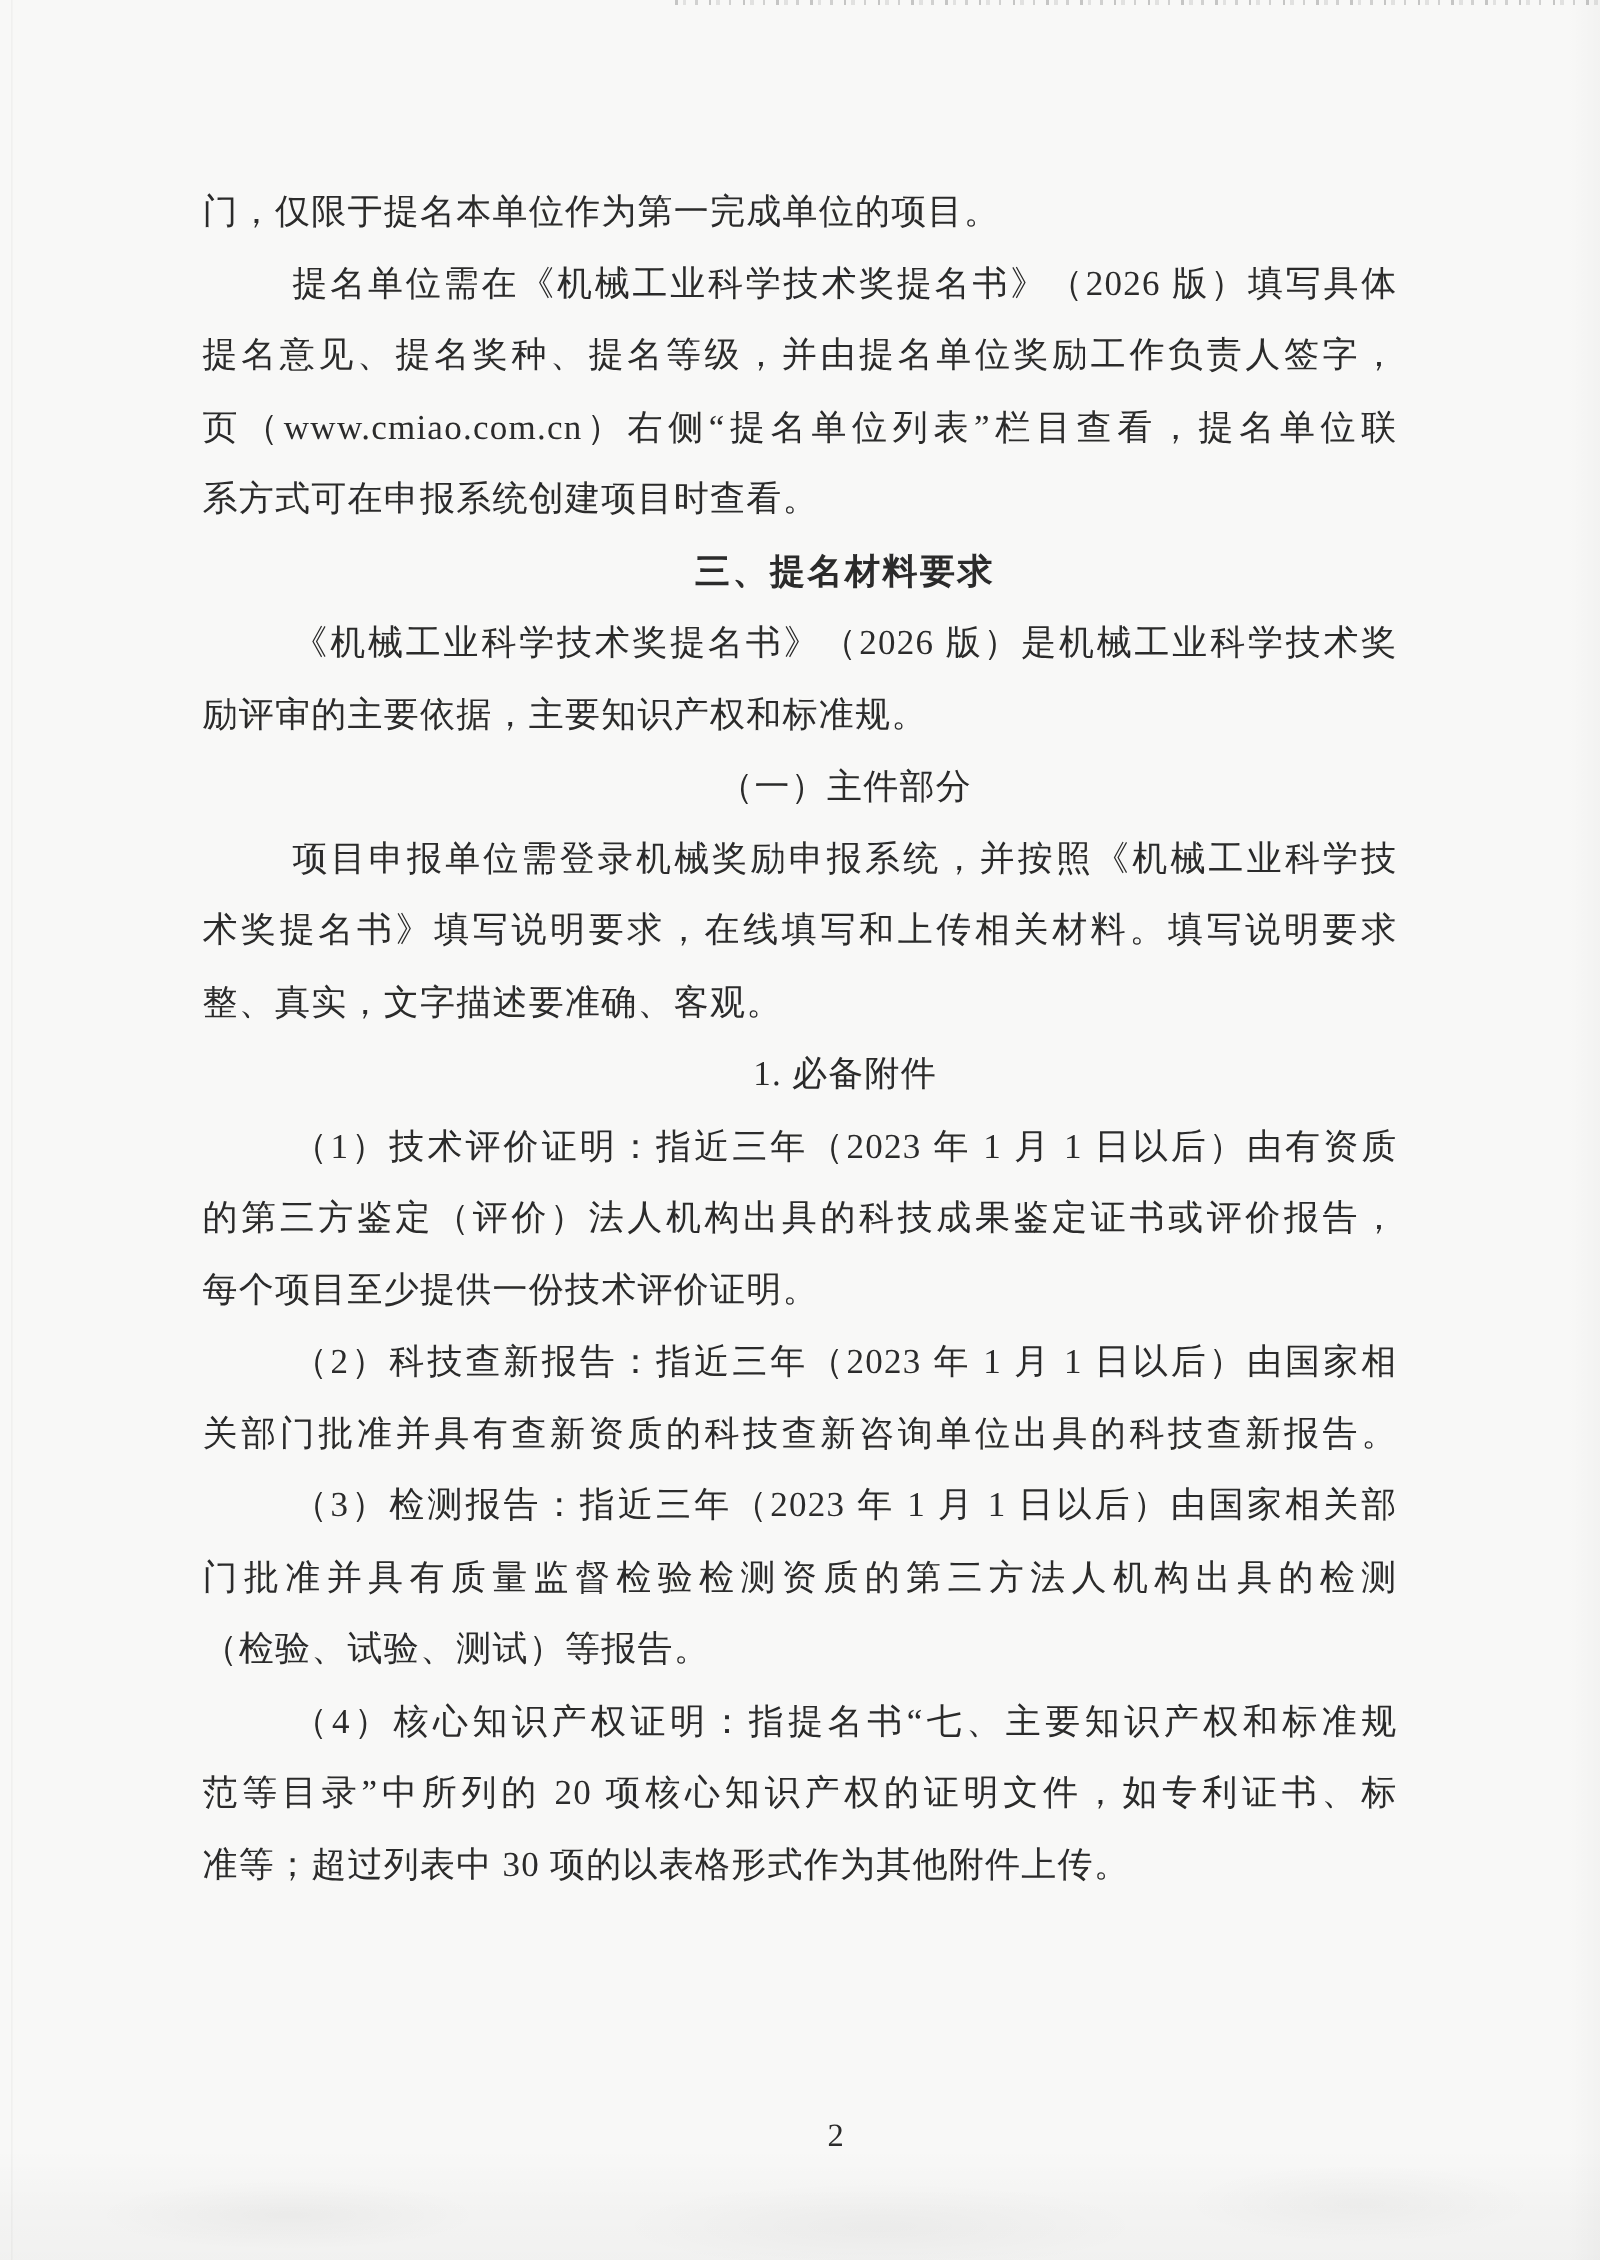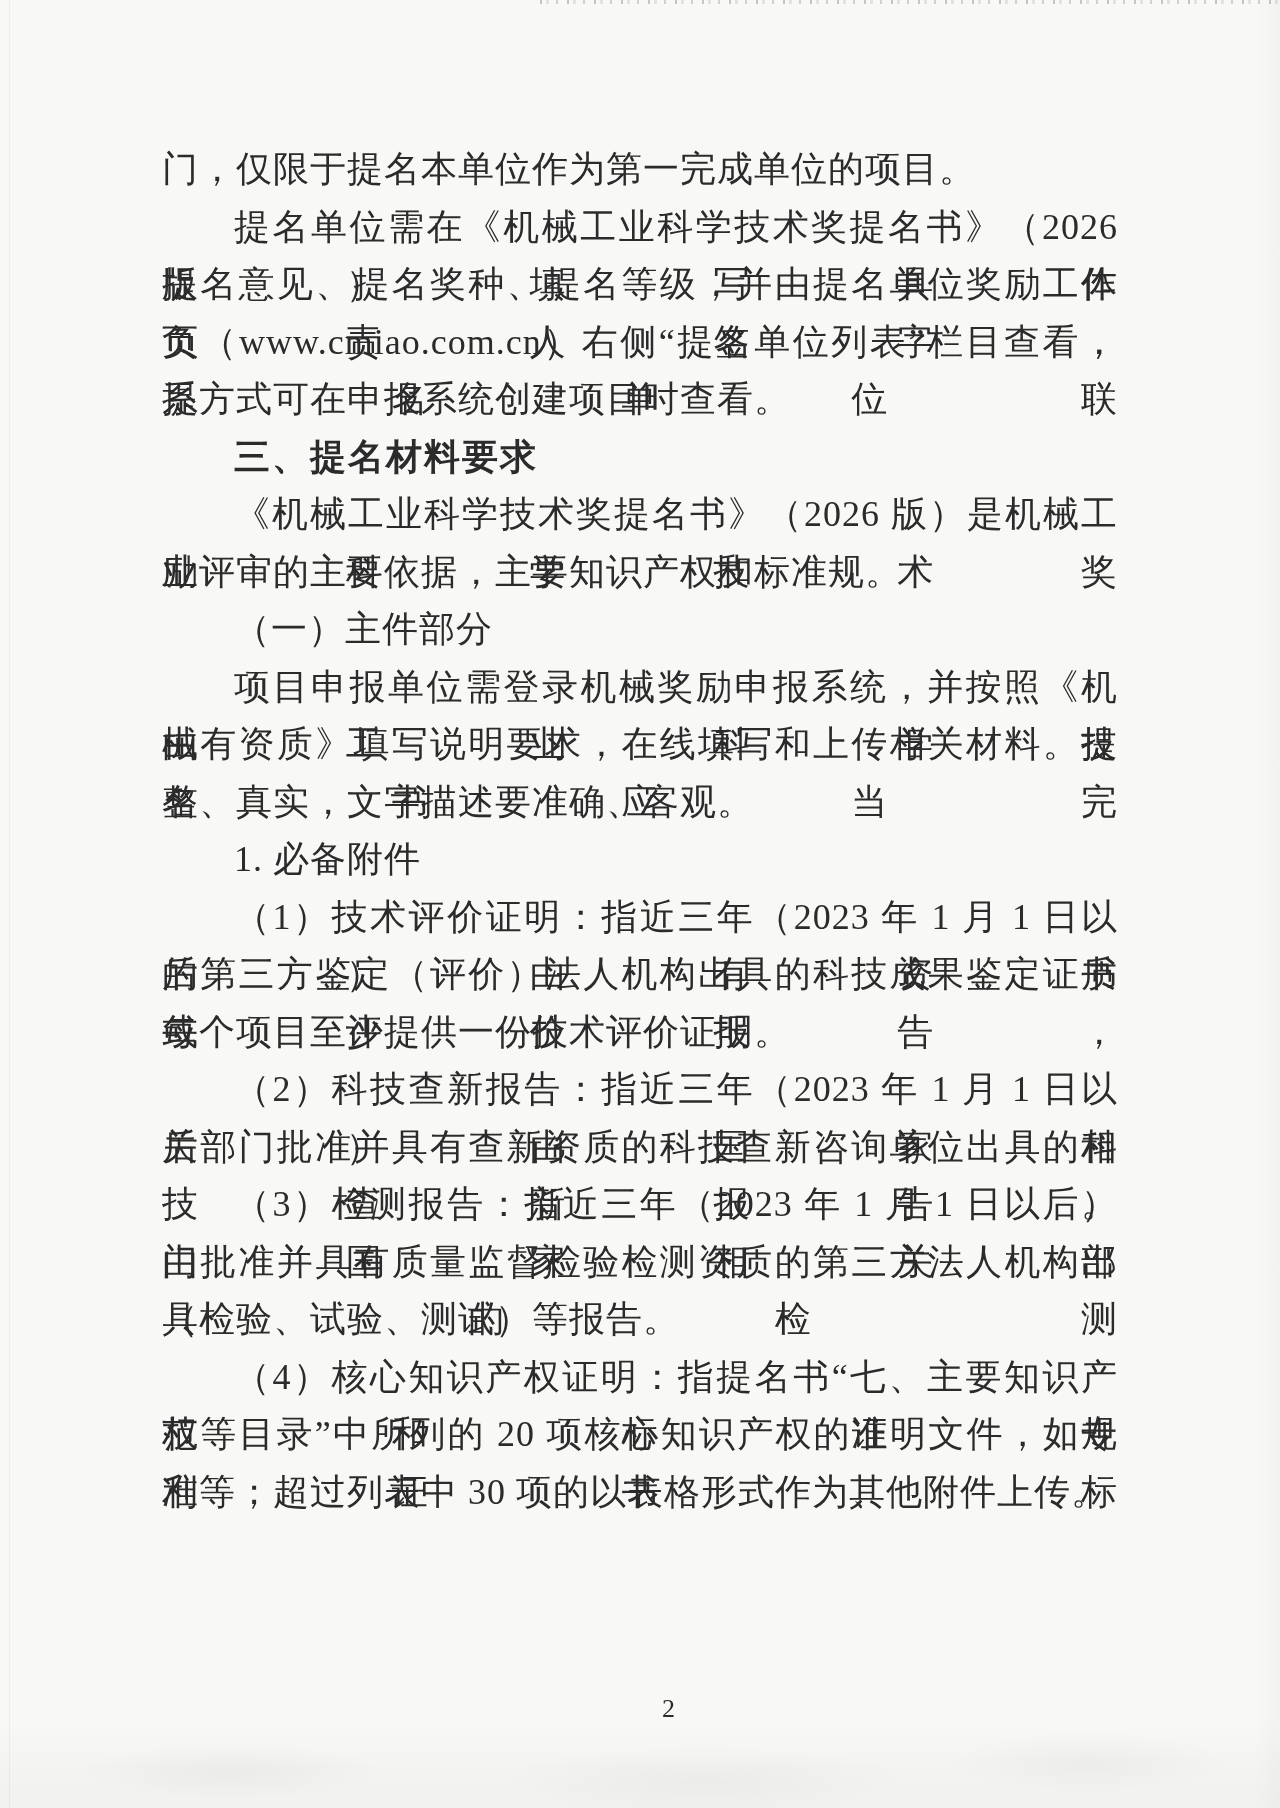--- a/index.html
+++ b/index.html
@@ -48,34 +48,34 @@
       radial-gradient(300px 50px at 55% 70%, rgba(0,0,0,0.03), rgba(0,0,0,0) 70%),
       radial-gradient(200px 45px at 85% 50%, rgba(0,0,0,0.03), rgba(0,0,0,0) 70%),
       linear-gradient(rgba(0,0,0,0) 0%, rgba(0,0,0,0.018) 55%, rgba(0,0,0,0.028) 100%);
   }
   
   #text-body {
     position: absolute;
     top: 0; left: 0;
     width: 956px;
     padding: 141px 162px 0 162px;
-    font-size: 36px;
+    font-size: 28px;
     letter-spacing: 1px;
   }
   .line {
     height: 57.5px;
     line-height: 57.5px;
     white-space: nowrap;
   }
   .line.fill {
     white-space: normal;
     text-align: justify;
     text-align-last: justify;
   }
-  .line.indent { text-indent: 72px; }
+  .line.indent { text-indent: 72px; text-align: center; }
   .line.heading { font-weight: bold; letter-spacing: 2px; }
   #page-number {
     position: absolute;
     top: 1694px; left: 662px;
     font-size: 26px;
     letter-spacing: 0;
   }
 </style>
 </head>
 <body>
@@ -90,21 +90,21 @@
     <div class="line">门，仅限于提名本单位作为第一完成单位的项目。</div>
     <div class="line indent fill">提名单位需在《机械工业科学技术奖提名书》（2026 版）填写具体</div>
     <div class="line fill">提名意见、提名奖种、提名等级，并由提名单位奖励工作负责人签字，</div>
     <div class="line fill">页（www.cmiao.com.cn）右侧“提名单位列表”栏目查看，提名单位联</div>
     <div class="line">系方式可在申报系统创建项目时查看。</div>
     <div class="line indent heading">三、提名材料要求</div>
     <div class="line indent fill">《机械工业科学技术奖提名书》（2026 版）是机械工业科学技术奖</div>
     <div class="line">励评审的主要依据，主要知识产权和标准规。</div>
     <div class="line indent">（一）主件部分</div>
     <div class="line indent fill">项目申报单位需登录机械奖励申报系统，并按照《机械工业科学技</div>
-    <div class="line fill">由有资质》填写说明要求，在线填写和上传相关材料。提名书应当完</div>
+    <div class="line fill">术奖提名书》填写说明要求，在线填写和上传相关材料。填写说明要求</div>
     <div class="line">整、真实，文字描述要准确、客观。</div>
     <div class="line indent">1. 必备附件</div>
     <div class="line indent fill">（1）技术评价证明：指近三年（2023 年 1 月 1 日以后）由有资质</div>
     <div class="line fill">的第三方鉴定（评价）法人机构出具的科技成果鉴定证书或评价报告，</div>
     <div class="line">每个项目至少提供一份技术评价证明。</div>
     <div class="line indent fill">（2）科技查新报告：指近三年（2023 年 1 月 1 日以后）由国家相</div>
     <div class="line fill">关部门批准并具有查新资质的科技查新咨询单位出具的科技查新报告。</div>
     <div class="line indent fill">（3）检测报告：指近三年（2023 年 1 月 1 日以后）由国家相关部</div>
     <div class="line fill">门批准并具有质量监督检验检测资质的第三方法人机构出具的检测</div>
     <div class="line">（检验、试验、测试）等报告。</div>

